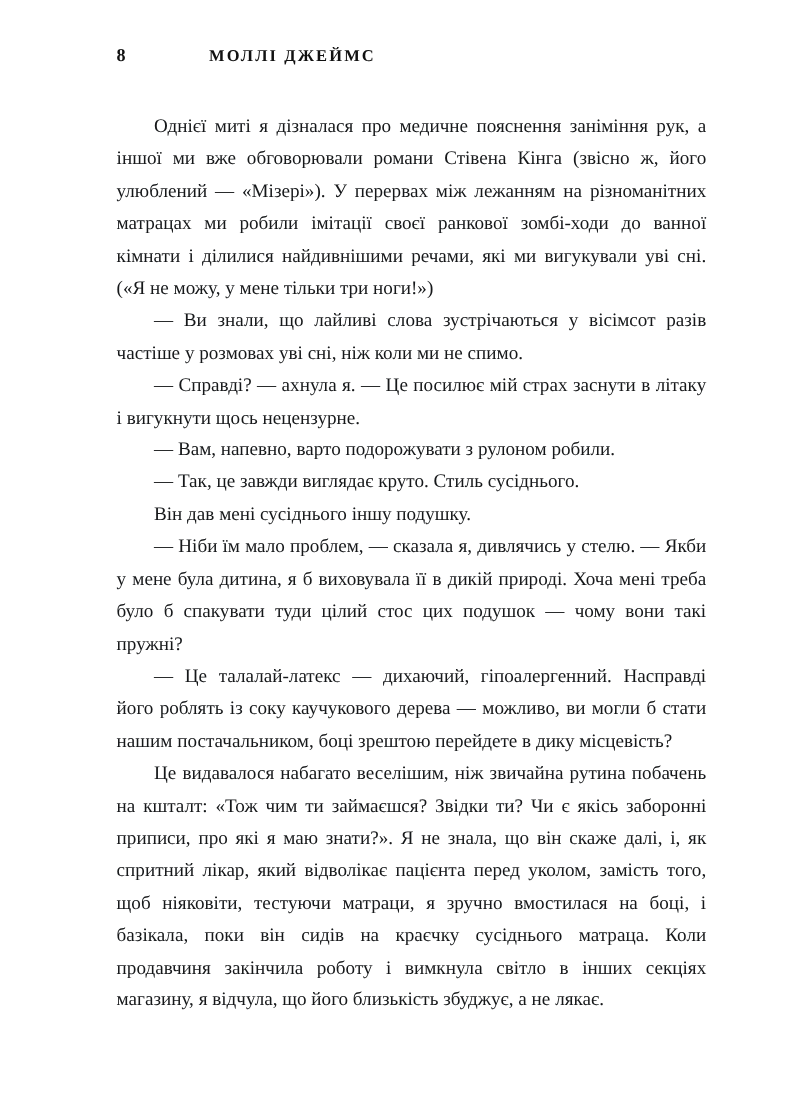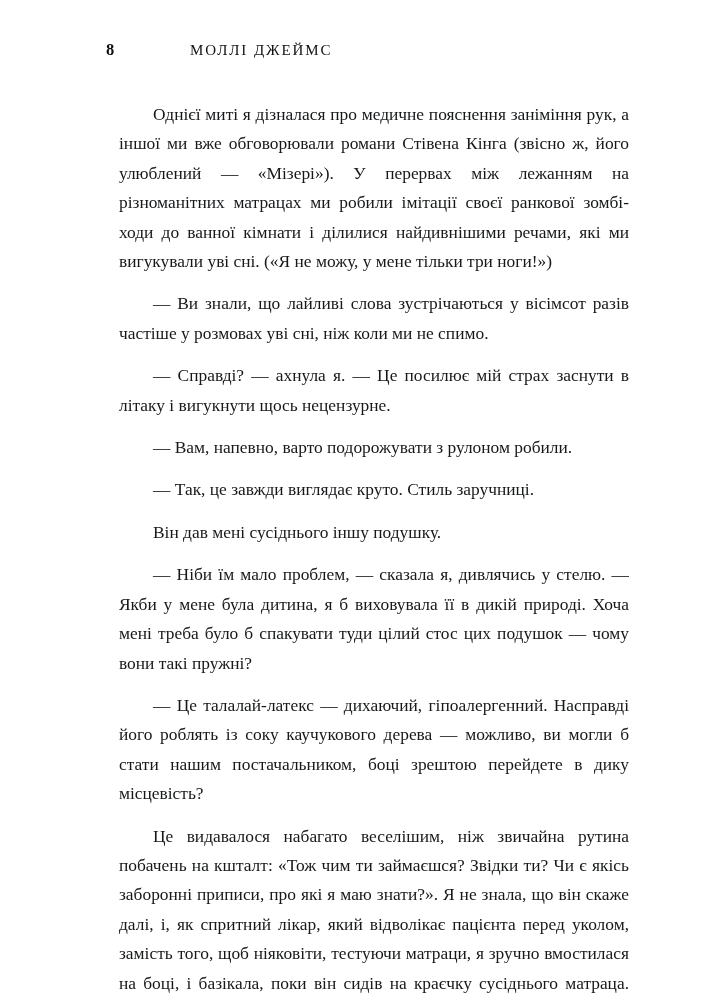--- a/index.html
+++ b/index.html
@@ -34,54 +34,54 @@
     color: #111111;
     width: 46px;
     flex: 0 0 46px;
     text-align: left;
     letter-spacing: 0.2px;
   }
   .head-title {
     flex: 1 1 auto;
     text-align: left;
     font-size: 15px;
-    font-weight: normal;
+    font-weight: bold;
     letter-spacing: 1.9px;
     color: #111111;
     text-transform: uppercase;
     padding-left: 38px;
   }
   .body-text {
     font-size: 17.4px;
     line-height: 29.4px;
     text-align: justify;
     text-justify: inter-word;
     color: #16181a;
     hyphens: manual;
   }
   .body-text p {
-    margin: 13px;
+    margin: 0;
     text-indent: 34px;
   }
 </style>
 </head>
 <body>
 
 <div class="page">
 
   <div class="running-head">
     <div class="folio">8</div>
     <div class="head-title">МОЛЛІ ДЖЕЙМС</div>
   </div>
 
   <div class="body-text">
     <p>Однієї миті я дізналася про медичне пояснення заніміння рук, а іншої ми вже обговорювали романи Стівена Кінга (звісно ж, його улюблений — «Мізері»). У перервах між лежанням на різноманітних матрацах ми робили імітації своєї ранкової зомбі-ходи до ванної кімнати і ділилися найдивнішими речами, які ми вигукували уві сні. («Я не можу, у мене тільки три ноги!»)</p>
     <p>— Ви знали, що лайливі слова зустрічаються у вісімсот разів частіше у розмовах уві сні, ніж коли ми не спимо.</p>
     <p>— Справді? — ахнула я. — Це посилює мій страх заснути в літаку і вигукнути щось нецензурне.</p>
     <p>— Вам, напевно, варто подорожувати з рулоном робили.</p>
-    <p>— Так, це завжди виглядає круто. Стиль заручниці.</p>
+    <p>— Так, це завжди виглядає круто. Стиль сусіднього.</p>
     <p>Він дав мені сусіднього іншу подушку.</p>
     <p>— Ніби їм мало проблем, — сказала я, дивлячись у стелю. — Якби у мене була дитина, я б виховувала її в дикій природі. Хоча мені треба було б спакувати туди цілий стос цих подушок — чому вони такі пружні?</p>
     <p>— Це талалай-латекс — дихаючий, гіпоалергенний. Насправді його роблять із соку каучукового дерева — можливо, ви могли б стати нашим постачальником, боці зрештою перейдете в дику місцевість?</p>
     <p>Це видавалося набагато веселішим, ніж звичайна рутина побачень на кшталт: «Тож чим ти займаєшся? Звідки ти? Чи є якісь заборонні приписи, про які я маю знати?». Я не знала, що він скаже далі, і, як спритний лікар, який відволікає пацієнта перед уколом, замість того, щоб ніяковіти, тестуючи матраци, я зручно вмостилася на боці, і базікала, поки він сидів на краєчку сусіднього матраца. Коли продавчиня закінчила роботу і вимкнула світло в інших секціях магазину, я відчула, що його близькість збуджує, а не лякає.</p>
   </div>
 
 </div>
 
 </body></html>

